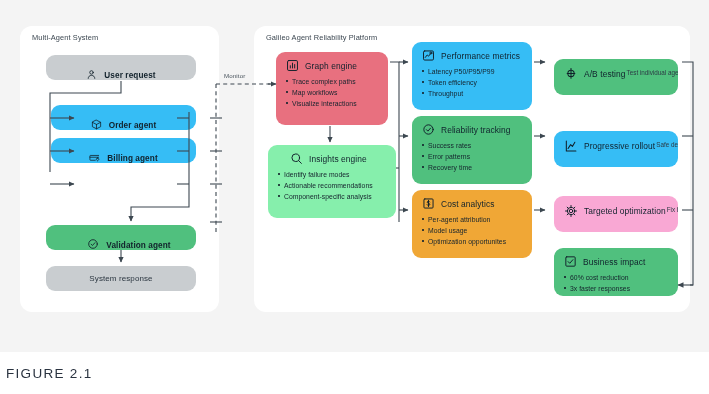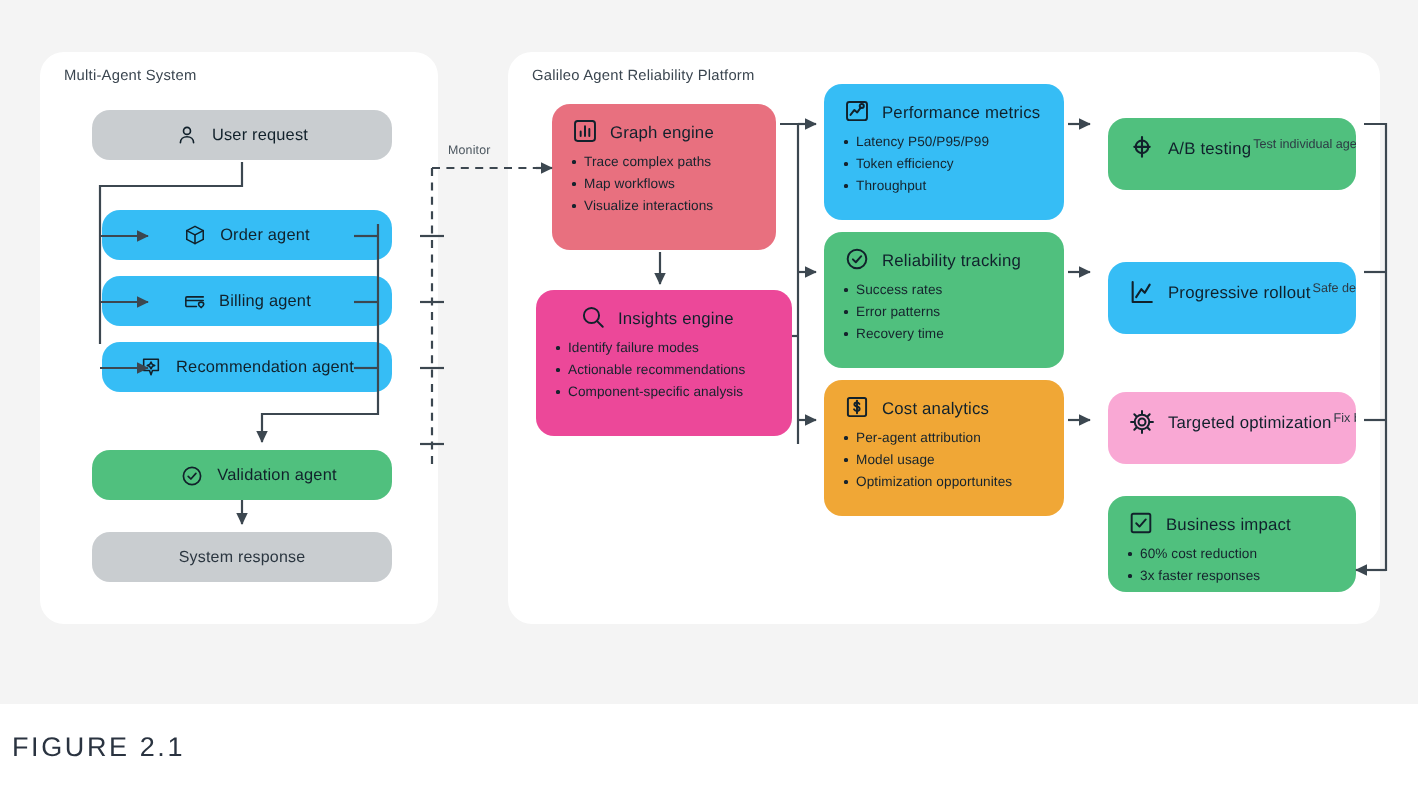--- a/index.html
+++ b/index.html
@@ -31,22 +31,23 @@
   }
   
   .node{
     position:absolute;
     border-radius:9px;
     box-sizing:border-box;
     overflow:hidden;
   }
   
   .pill{
-    display:flex;align-items:center;justify-content:center;
+    display:flex;align-items:flex-end;justify-content:center;
     gap:7px;
+    font-weight:bold;
   }
   .pill .label{
     font-size:8.2px;color:#11212b;white-space:nowrap;letter-spacing:.1px;
   }
   .plain-label{
     display:flex;align-items:center;justify-content:center;
     font-size:8px;color:#2b3640;letter-spacing:.1px;
   }
   
   .card-head{
@@ -116,27 +117,20 @@
 
     <div class="node pill" style="left:31px;top:112px;width:145px;height:25px;background:#36bdf5;">
       <svg class="ic" width="11" height="11" viewBox="0 0 24 24" fill="none" stroke="#11212b" stroke-width="1.7" stroke-linecap="round" stroke-linejoin="round">
         <path d="M21 7.5H3.2A1.2 1.2 0 0 0 2 8.7v8.1A1.2 1.2 0 0 0 3.2 18h10.4"></path>
           <path d="M2 11.4h19"></path>
         <path d="M18.7 13.2c1.6 0 2.8 1 2.8 2.4 0 2-2.8 3.6-2.8 3.6s-2.8-1.6-2.8-3.6c0-1.4 1.2-2.4 2.8-2.4z"></path>
       </svg>
       <span class="label">Billing agent</span>
     </div>
 
-    <div class="node pill" style="left:31px;top:145px;width:145px;height:25px;background:#36bdf5;">
-      <svg class="ic" width="11" height="11" viewBox="0 0 24 24" fill="none" stroke="#11212b" stroke-width="1.7" stroke-linecap="round" stroke-linejoin="round">
-        <path d="M4 3.6h16v12.3h-6.4L12 20.4l-1.6-4.5H4z"></path>
-        <path d="M12 6.6l1.5 2.7 2.6 1-2.6 1-1.5 2.7-1.5-2.7-2.6-1 2.6-1z"></path>
-      </svg>
-      <span class="label">Recommendation agent</span>
-    </div>
 
     <div class="node pill" style="left:26px;top:199px;width:150px;height:25px;background:#50c07e;padding-left:16px;">
       <svg class="ic" width="12" height="12" viewBox="0 0 24 24" fill="none" stroke="#11212b" stroke-width="1.7" stroke-linecap="round" stroke-linejoin="round">
         <circle cx="12" cy="12" r="8.6"></circle>
           <path d="M8.2 12.3l2.7 2.7 5-5.6"></path>
       </svg>
       <span class="label">Validation agent</span>
     </div>
 
     <div class="node plain-label" style="left:26px;top:240px;width:150px;height:25px;background:#c9cdd0;">
@@ -155,21 +149,21 @@
         </svg>
         <span class="htxt">Graph engine</span>
       </div>
       <ul class="bullets">
         <li>Trace complex paths</li>
         <li>Map workflows</li>
         <li>Visualize interactions</li>
       </ul>
     </div>
 
-    <div class="node" style="left:14px;top:119px;width:128px;height:73px;background:#ec4899;">
+    <div class="node" style="left:14px;top:119px;width:128px;height:73px;background:#86efac;">
       <div class="card-head" style="padding-left:22px;">
         <svg class="ic" width="13" height="13" viewBox="0 0 24 24" fill="none" stroke="#11212b" stroke-width="1.8" stroke-linecap="round" stroke-linejoin="round">
           <circle cx="10.6" cy="10.6" r="7"></circle>
             <path d="M15.8 15.8 21 21"></path>
         </svg>
         <span class="htxt">Insights engine</span>
       </div>
       <ul class="bullets" style="padding-left:16px;">
         <li>Identify failure modes</li>
         <li>Actionable recommendations</li>

